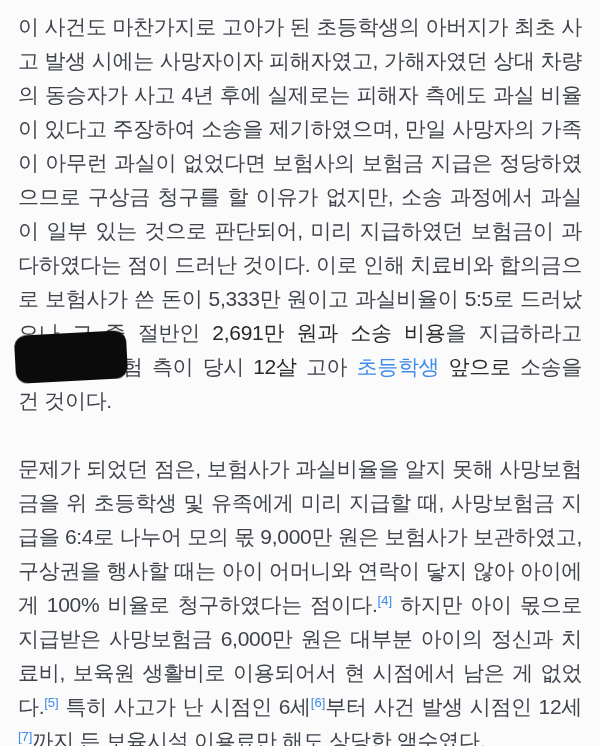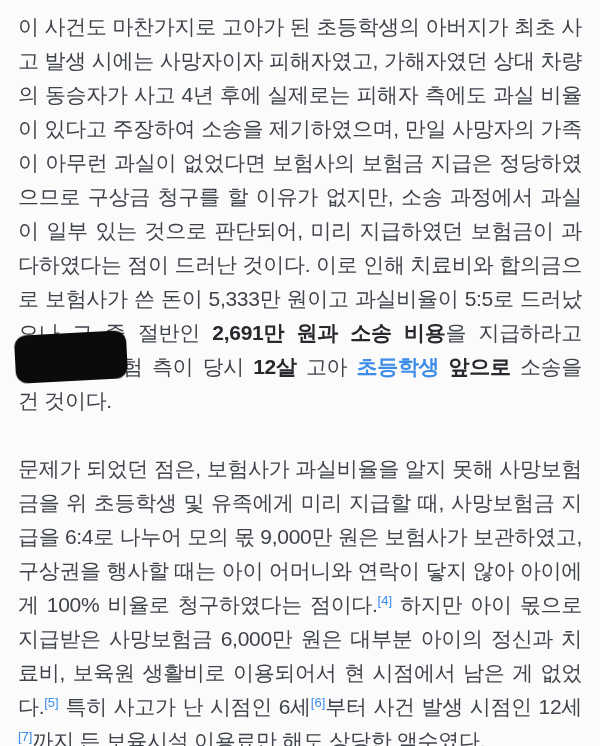--- a/index.html
+++ b/index.html
@@ -15,24 +15,24 @@
     font-family: "Liberation Sans", "DejaVu Sans", sans-serif;
     font-size: 21px;
     line-height: 34px;
     letter-spacing: -0.3px;
     color: var(--fg, #3f434a);
     text-align: justify;
     word-break: break-all;
     overflow: hidden;
   }
   .para { margin: 0 0 34px 0; }
-  .para strong { font-weight: 700; color: var(--fg-bold, #26282c); }
+  .para strong { font-weight: 400; color: var(--fg-bold, #26282c); }
   a.wlink {
     color: var(--link, #3c8ce8);
-    font-weight: 700;
+    font-weight: 400;
     text-decoration: none;
     cursor: pointer;
   }
   a.fn {
     color: var(--link, #3c8ce8);
     text-decoration: none;
     font-size: 13px;
     line-height: 0;
     vertical-align: 7px;
     letter-spacing: 0;

